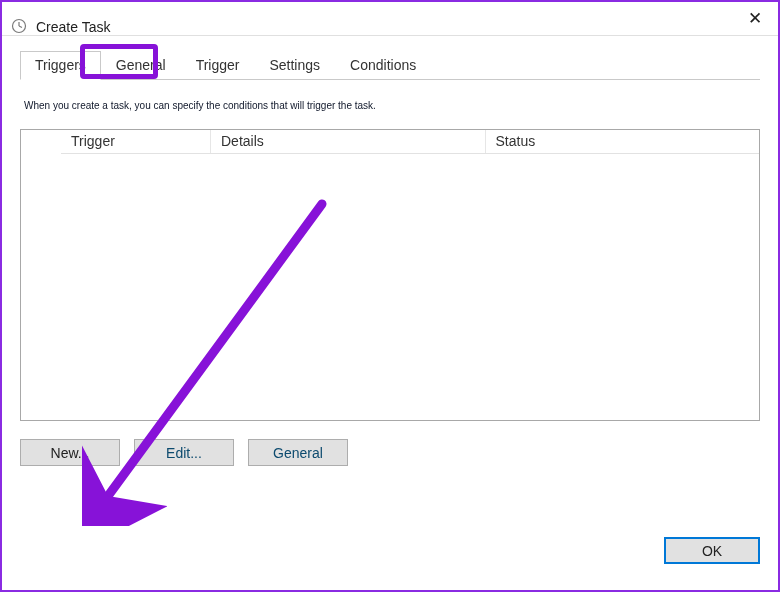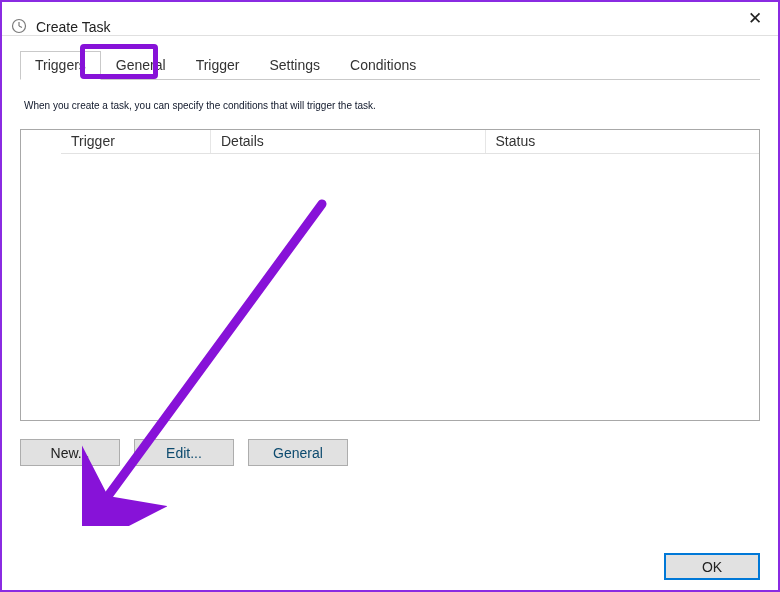--- a/index.html
+++ b/index.html
@@ -116,21 +116,21 @@
     font-family: inherit;
     font-size: 14px;
     color: #222;
     text-align: center;
     cursor: default;
   }
   .btn.disabled { color: #0c4a6e; }
   .footer {
     position: absolute;
     right: 20px;
-    bottom: 12px;
+    bottom: 28px;
     display: flex;
     margin-top: 38px;
   }
   .btn.primary {
     border: 2px solid #0078d7;
     background: #e1e1e1;
   }
   .btn.footer-btn { min-width: 96px; }
   
   .arrow-svg {

